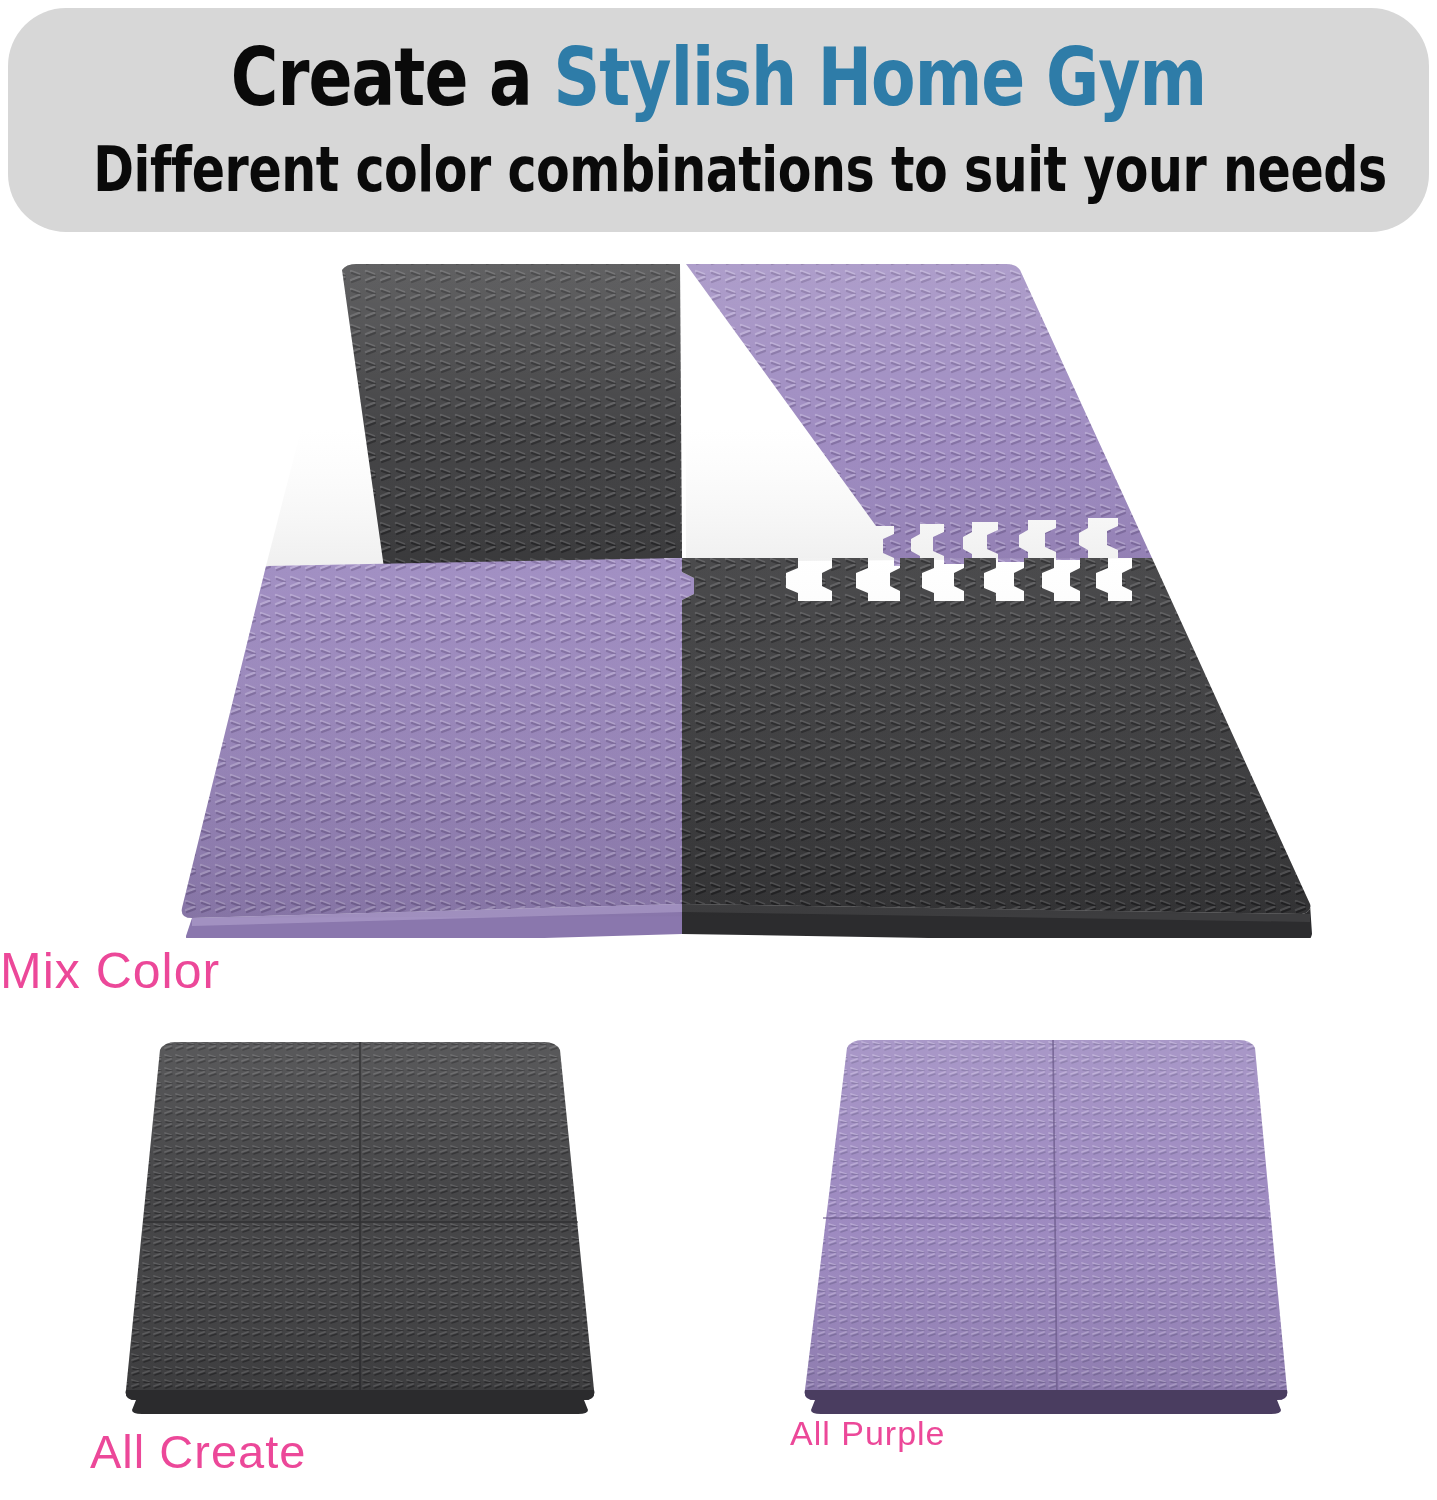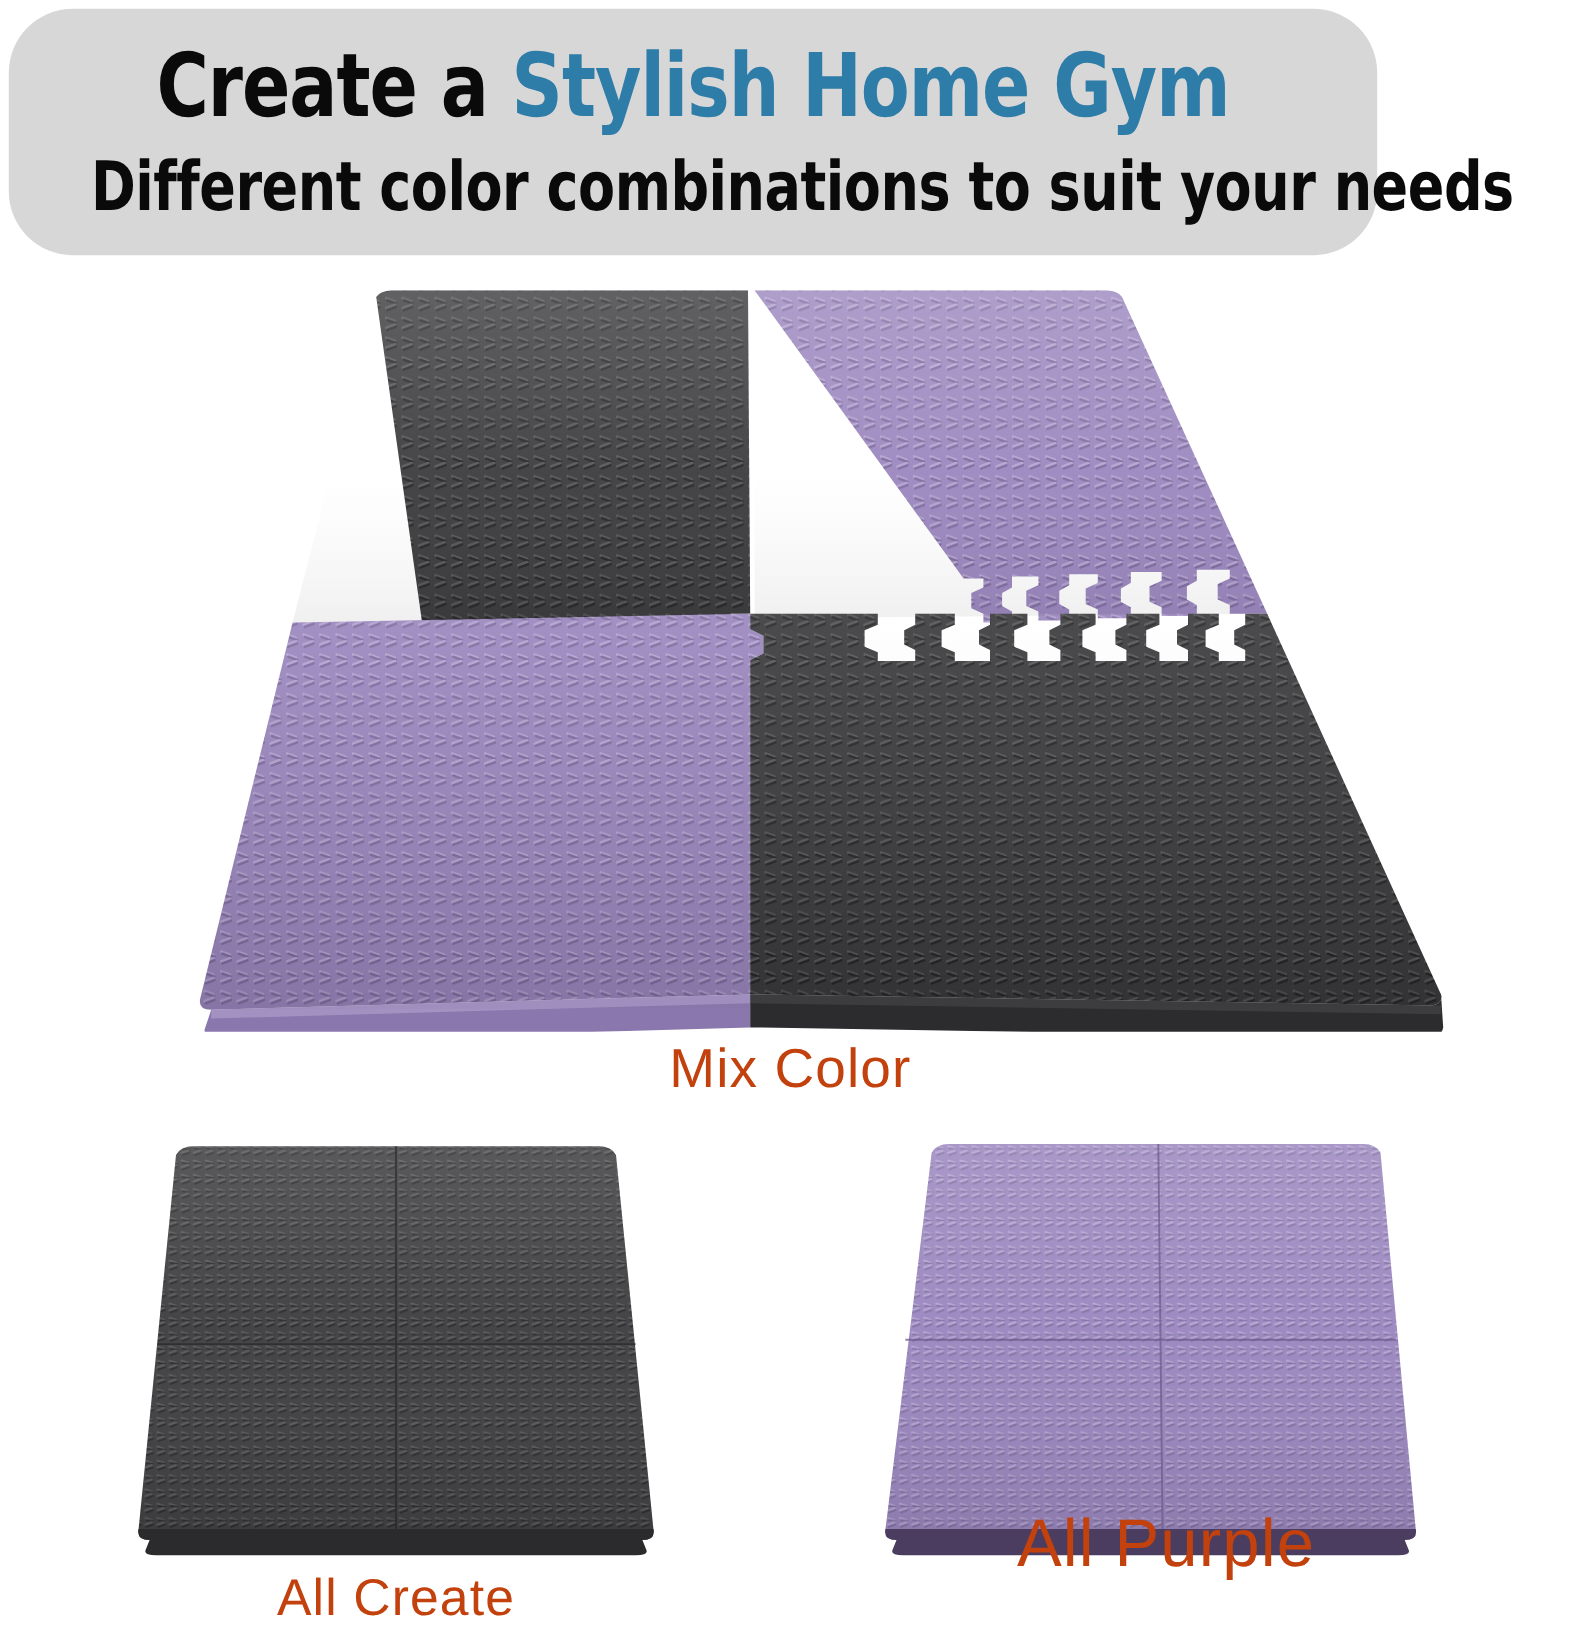--- a/index.html
+++ b/index.html
@@ -1,21 +1,21 @@
 <!DOCTYPE html>
 <html><head>
 <meta charset="utf-8">
 <style>
   html,body{margin:0;padding:0;background:#ffffff;}
   body{width:1437px;height:1500px;position:relative;overflow:hidden;
        font-family:"Liberation Sans",sans-serif;}
 
   
   #banner{
-    position:absolute;left:8px;top:8px;width:1244px;height:224px;
+    position:absolute;left:8px;top:8px;width:1421px;height:224px;
     background:#d7d7d7;border-radius:58px;
   }
   #title-line{
     position:absolute;left:0;top:24px;width:100%;text-align:center;
     font-family:"Liberation Sans Narrow","DejaVu Sans Condensed","Liberation Sans",sans-serif;
     font-weight:700;font-size:80px;line-height:92px;letter-spacing:-1px;
     white-space:nowrap;transform:scaleX(.9);transform-origin:50% 50%;
   }
   #title-line .t1{color:#0a0a0a;}
   #title-line .t2{color:#2e7ca8;}
@@ -30,27 +30,27 @@
   #mix-wrap{position:absolute;left:170px;top:258px;width:1150px;height:680px;}
   #mix-mat{position:absolute;inset:0;}
 
   
   #black-wrap{position:absolute;left:120px;top:1032px;width:480px;height:382px;}
   #purple-wrap{position:absolute;left:795px;top:1032px;width:500px;height:382px;}
   .small-mat{position:absolute;inset:0;}
 
   
   .caption{
-    position:absolute;text-align:center;color:#c2410c;
+    position:absolute;text-align:left;color:#ec4899;
     font-family:"Liberation Sans",sans-serif;font-weight:400;
     white-space:nowrap;
   }
   #cap-mix{left:0;top:942px;width:1437px;font-size:50px;letter-spacing:1px;}
   #cap-black{left:90px;top:1424px;width:540px;font-size:47px;letter-spacing:1px;}
-  #cap-purple{left:790px;top:1368px;width:540px;font-size:61px;letter-spacing:1px;}
+  #cap-purple{left:790px;top:1414px;width:540px;font-size:34px;letter-spacing:1px;}
 </style>
 </head>
 <body>
 
 <div id="banner">
   <div id="title-line">
     <span class="t1">Create a </span><span class="t2">Stylish Home Gym</span>
   </div>
   <div id="subtitle-line">Different color combinations to suit your needs</div>
 </div>

